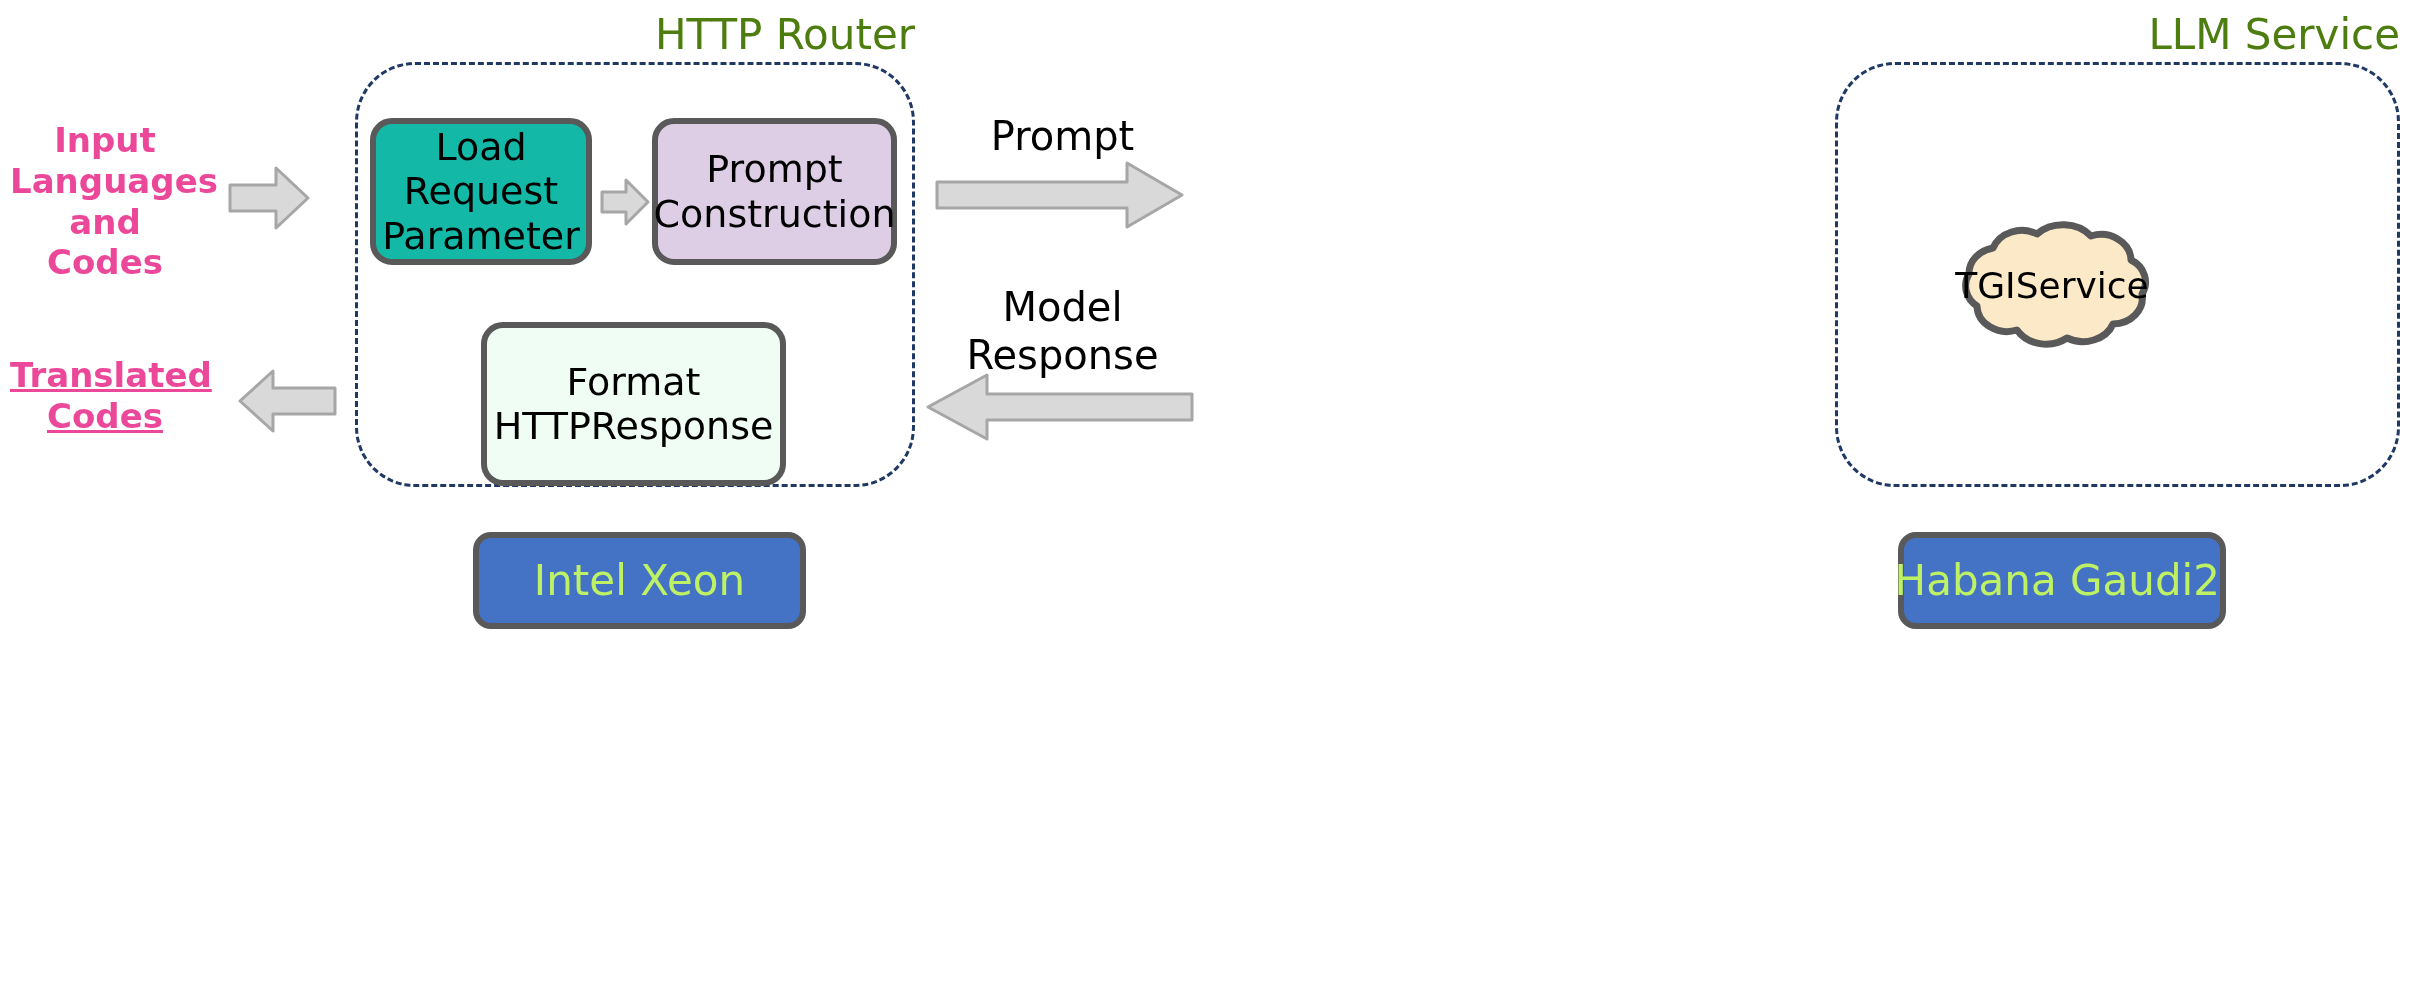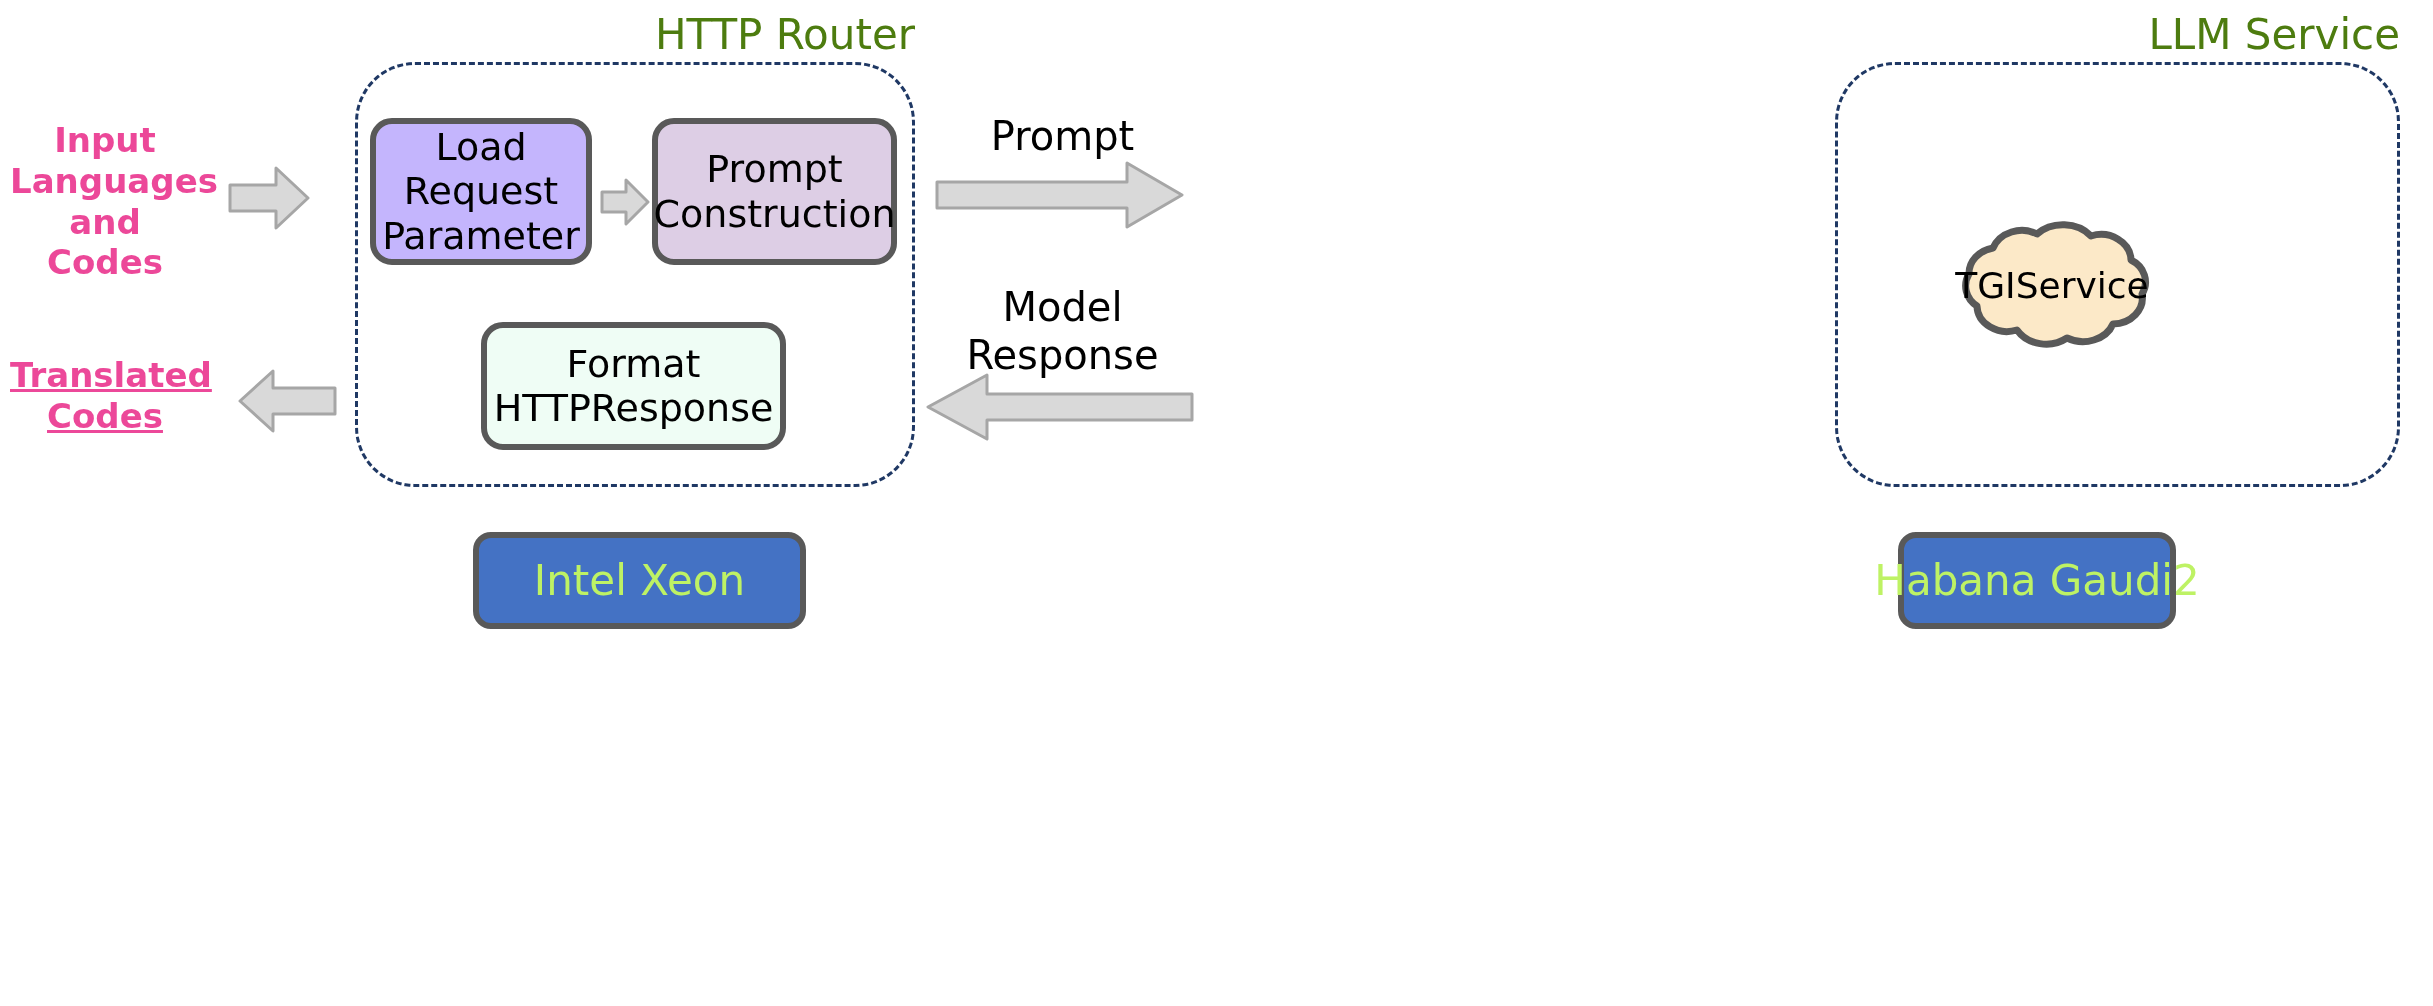--- a/index.html
+++ b/index.html
@@ -56,48 +56,48 @@
     align-items: center;
     justify-content: center;
     text-align: center;
     font-family: "DejaVu Sans", sans-serif;
     font-size: 38px;
     line-height: 1.16;
     color: #000000;
   }
   #load-request-parameter-box {
     left: 370px; top: 118px; width: 222px; height: 147px;
-    background: #c4b5fd;
+    background: #14b8a6;
   }
   #prompt-construction-box {
     left: 652px; top: 118px; width: 245px; height: 147px;
     background: #DDCEE5;
   }
   #format-http-response-box {
-    left: 481px; top: 322px; width: 305px; height: 128px;
+    left: 481px; top: 322px; width: 305px; height: 164px;
     background: #EFFDF5;
   }
 
   
   .hw-box {
     position: absolute;
     border: 6px solid #595959;
     border-radius: 18px;
     box-sizing: border-box;
     background: #4472C4;
     display: flex;
     align-items: center;
     justify-content: center;
     font-family: "DejaVu Sans", sans-serif;
     font-size: 42px;
     color: #bef264;
     white-space: nowrap;
   }
   #intel-xeon-box   { left: 473px;  top: 532px; width: 333px; height: 97px; }
-  #habana-gaudi2-box{ left: 1898px; top: 532px; width: 278px; height: 97px; }
+  #habana-gaudi2-box{ left: 1898px; top: 532px; width: 328px; height: 97px; justify-content: flex-end; }
 
   
   #tgi-service-cloud {
     position: absolute;
     left: 1927px; top: 206px; width: 250px; height: 160px;
   }
   #tgi-service-cloud svg { display: block; width: 250px; height: 160px; }
   .cloud-label {
     position: absolute;
     left: 1927px; top: 206px; width: 250px; height: 160px;

